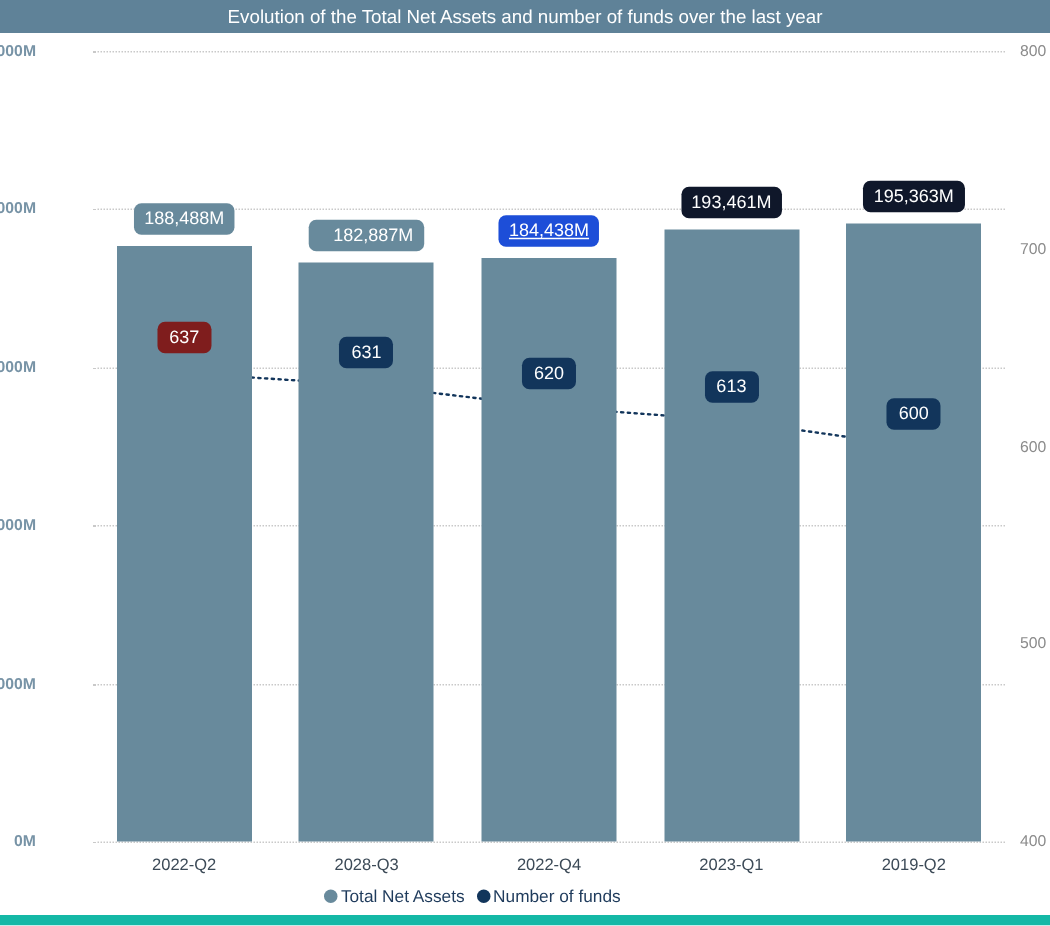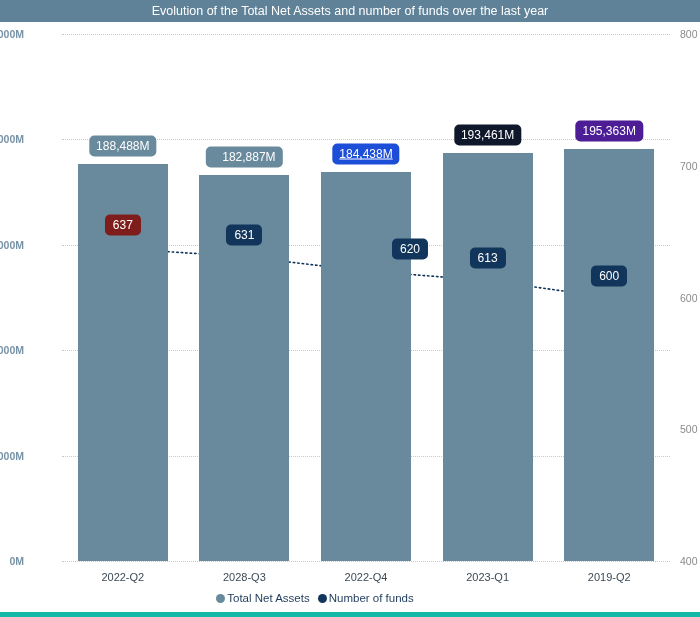--- a/index.html
+++ b/index.html
@@ -8,21 +8,21 @@
     background: #ffffff;
   }
   body {
     font-family: "Liberation Sans", sans-serif;
   }
   #chart-card {
     position: relative;
     width: 700px;
     height: 617px;
     background: #ffffff;
-    border-bottom: 5px solid #14b8a6;
+    border-bottom: 7px solid #14b8a6;
     box-sizing: border-box;
     overflow: hidden;
   }
   
   #title-bar {
     position: absolute;
     left: 0; top: 0;
     width: 700px; height: 22px;
     background: #5f8298;
     color: #ffffff;
@@ -168,24 +168,24 @@
       <div class="ytick-right" style="top: 0px;">800</div>
       <div class="bar" style="left: 15.8px; width: 90px; height: 397.333px; background: rgb(104, 138, 156);"></div>
       <div class="bar" style="left: 137.4px; width: 90px; height: 385.526px; background: rgb(104, 138, 156);"></div>
       <div class="bar" style="left: 259px; width: 90px; height: 388.795px; background: rgb(104, 138, 156);"></div>
       <div class="bar" style="left: 380.6px; width: 90px; height: 407.816px; background: rgb(104, 138, 156);"></div>
       <div class="bar" style="left: 502.2px; width: 90px; height: 411.825px; background: rgb(104, 138, 156);"></div>
       <div class="bar-label" style="left: 60.8px; top: 111.667px; background: rgb(104, 138, 156);">188,488M</div>
       <div class="bar-label" style="left: 182.4px; top: 123.474px; background: rgb(104, 138, 156); padding-left: 16px;">182,887M</div>
       <div class="bar-label" style="left: 304px; top: 120.205px; background: #1d4ed8; text-decoration: underline;">184,438M</div>
       <div class="bar-label" style="left: 425.6px; top: 101.184px; background: #0f172a;">193,461M</div>
-      <div class="bar-label" style="left: 547.2px; top: 97.1748px; background: #4c1d95;">195,363M</div>
+      <div class="bar-label" style="left: 547.2px; top: 97.1748px; background: #0f172a;">195,363M</div>
       <div class="point-label" style="left: 60.8px; top: 191px; background: #7f1d1d;">637</div>
       <div class="point-label" style="left: 182.4px; top: 200.657px; background: rgb(18, 53, 91);">631</div>
-      <div class="point-label" style="left: 304px; top: 215.15px; background: rgb(18, 53, 91); margin-left: 44px;">620</div>
+      <div class="point-label" style="left: 304px; top: 215.15px; background: rgb(18, 53, 91);">620</div>
       <div class="point-label" style="left: 425.6px; top: 224.373px; background: rgb(18, 53, 91);">613</div>
       <div class="point-label" style="left: 547.2px; top: 241.5px; background: rgb(18, 53, 91);">600</div>
     </div>
 
   <div id="xaxis">
       <div class="xtick" style="left: 122.8px;">2022-Q2</div>
       <div class="xtick" style="left: 244.4px;">2028-Q3</div>
       <div class="xtick" style="left: 366px;">2022-Q4</div>
       <div class="xtick" style="left: 487.6px;">2023-Q1</div>
       <div class="xtick" style="left: 609.2px;">2019-Q2</div>

